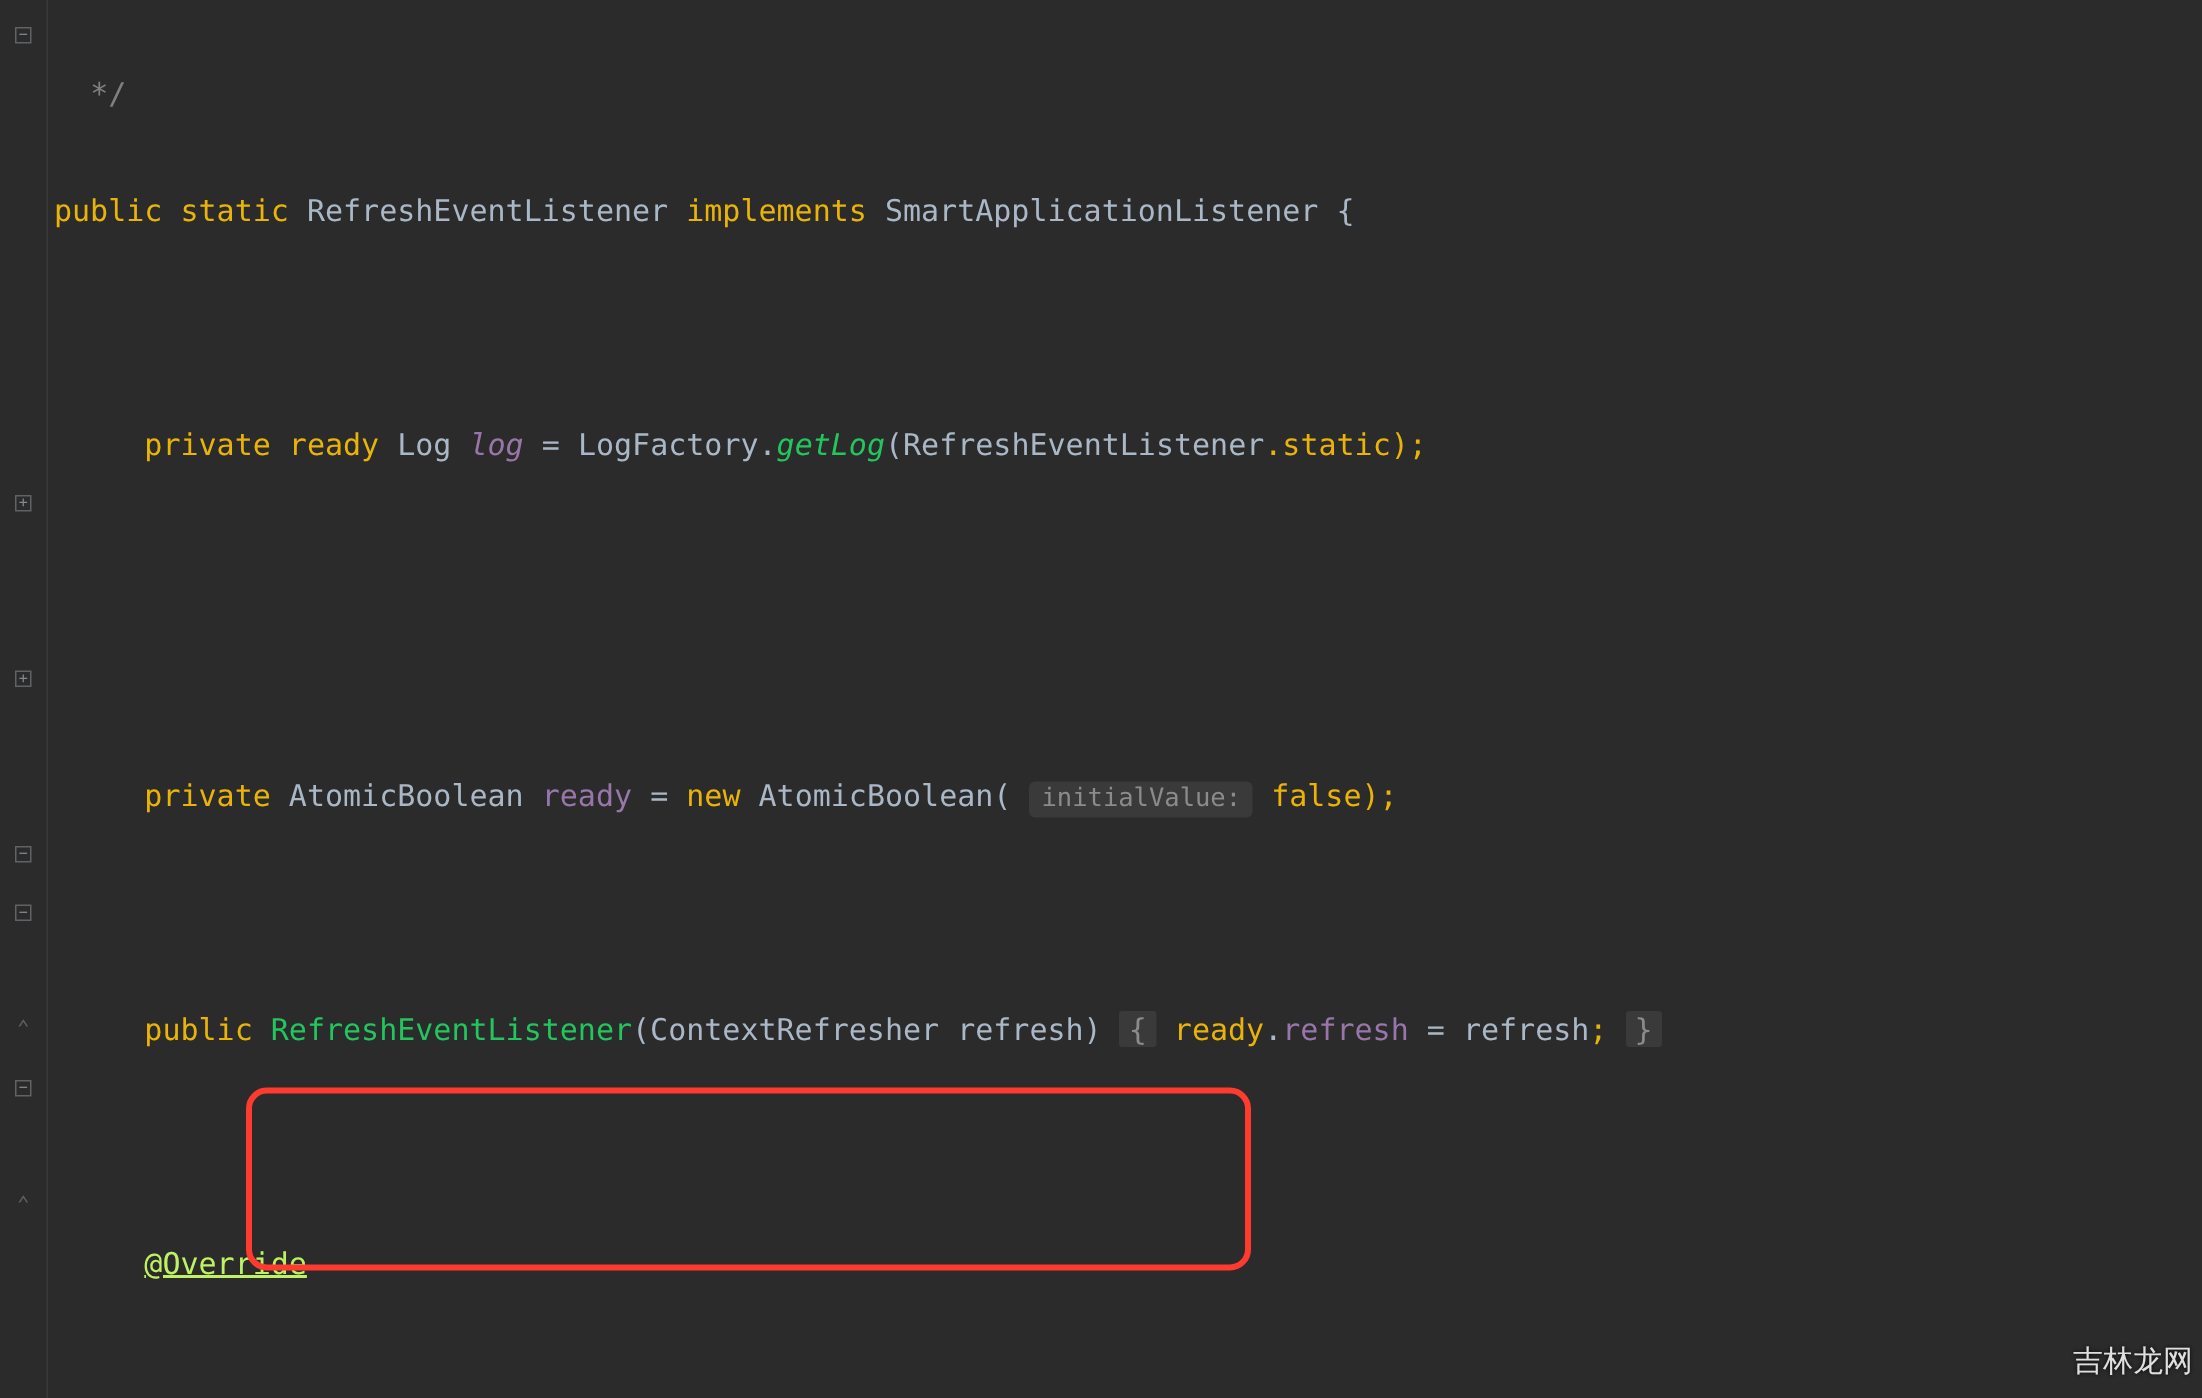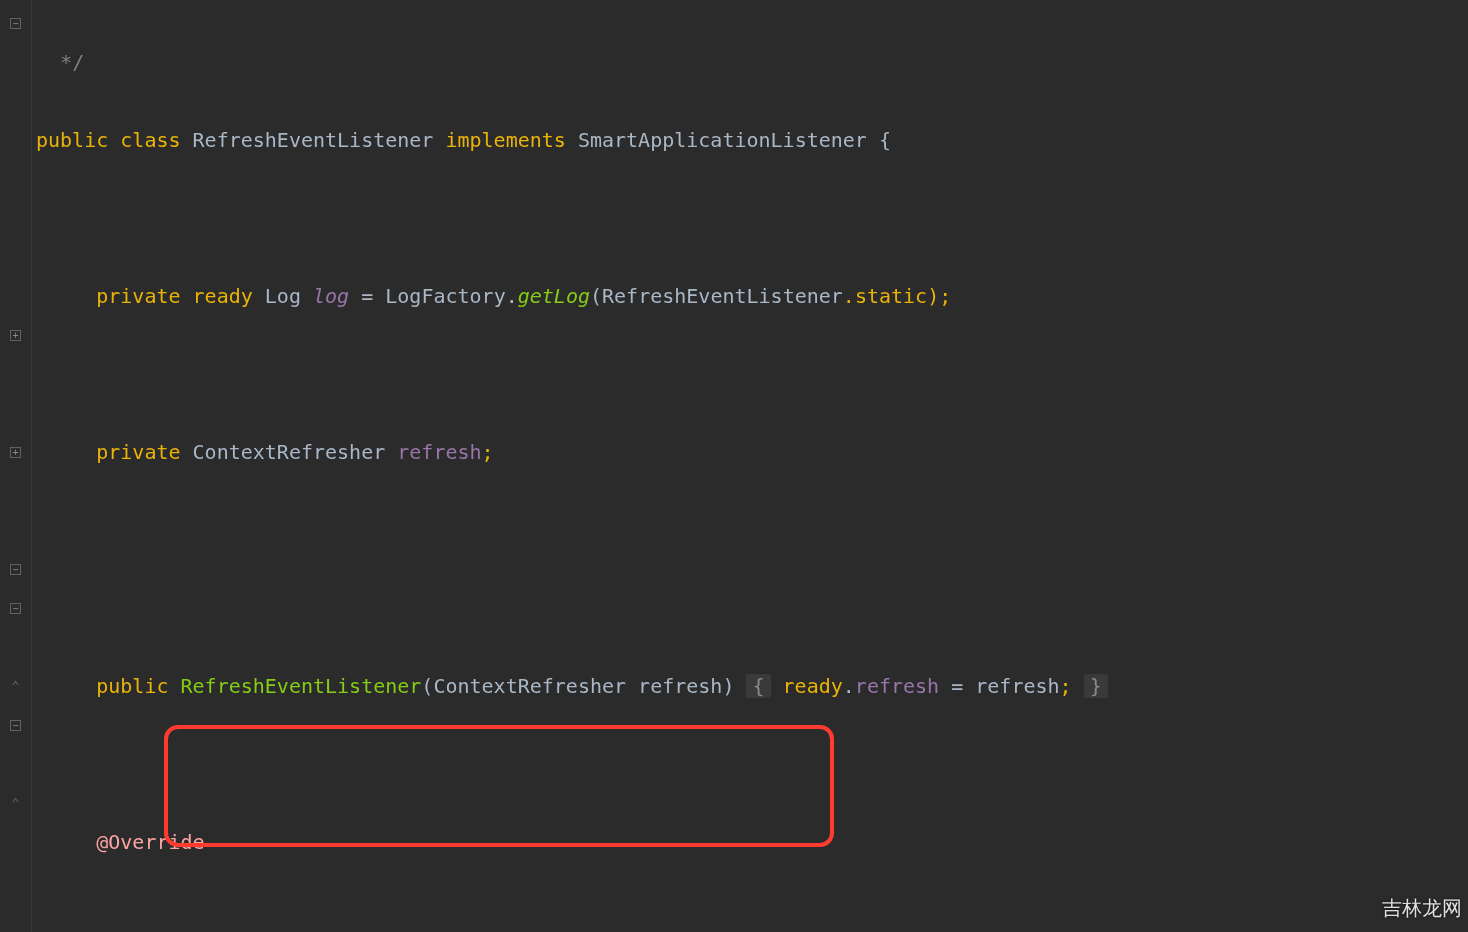--- a/index.html
+++ b/index.html
@@ -60,23 +60,23 @@
     flex: 1;
     padding-top: 4px;
     padding-left: 4px;
     white-space: pre;
     position: relative;
   }
   .line { height: 39px; }
   .kw   { color: #eab308; }
   .type { color: #a9b7c6; }
   .var  { color: #9876aa; }
-  .mtd  { color: #84cc16; }
+  .mtd  { color: #22c55e; }
   .cmt  { color: #808080; }
-  .anno { color: #fca5a5; }
+  .anno { color: #bef264; text-decoration: underline; }
   .italic { font-style: italic; }
   .param-hint {
     background: #3a3a3a;
     border-radius: 4px;
     padding: 0 8px;
     color: #8b8b8b;
     font-size: 17px;
     display: inline-block;
     line-height: 1.4;
   }
@@ -142,26 +142,26 @@
         <div class="fold-icon"></div>
       </div>
       <div class="gutter-row"></div>
       <div class="gutter-row">
         <div class="close-up">⌃</div>
       </div>
     </div>
 
   <div class="code">
 <div class="line">  <span class="cmt">*/</span></div>
-<div class="line"><span class="kw">public</span> <span class="kw">class</span> <span class="type">RefreshEventListener</span> <span class="kw">implements</span> <span class="type">SmartApplicationListener</span> <span>{</span></div>
+<div class="line"><span class="kw">public</span> <span class="kw">static</span> <span class="type">RefreshEventListener</span> <span class="kw">implements</span> <span class="type">SmartApplicationListener</span> <span>{</span></div>
 <div class="line"></div>
 <div class="line">     <span class="kw">private</span> <span class="kw">ready</span> <span class="type">Log</span> <span class="var italic">log</span> <span>=</span> <span class="type">LogFactory</span><span>.</span><span class="mtd italic">getLog</span>(<span class="type">RefreshEventListener</span><span class="kw">.static</span><span class="kw">);</span></div>
 <div class="line"></div>
-<div class="line">     <span class="kw">private</span> <span class="type">ContextRefresher</span> <span class="var">refresh</span><span class="kw">;</span></div>
 <div class="line"></div>
+<div class="line">     <span class="kw">private</span> <span class="type">AtomicBoolean</span> <span class="var">ready</span> <span>=</span> <span class="kw">new</span> <span class="type">AtomicBoolean</span><span>(</span> <span class="param-hint">initialValue:</span> <span class="kw">false</span><span class="kw">);</span></div>
 <div class="line"></div>
 <div class="line">     <span class="kw">public</span> <span class="mtd">RefreshEventListener</span><span>(</span><span class="type">ContextRefresher</span> <span>refresh</span><span>)</span> <span class="folded">{</span> <span class="kw">ready</span><span>.</span><span class="var">refresh</span> <span>=</span> <span>refresh</span><span class="kw">;</span> <span class="folded">}</span></div>
 <div class="line"></div>
 <div class="line">     <span class="anno">@Override</span></div>
 
 
 
 
 
 

